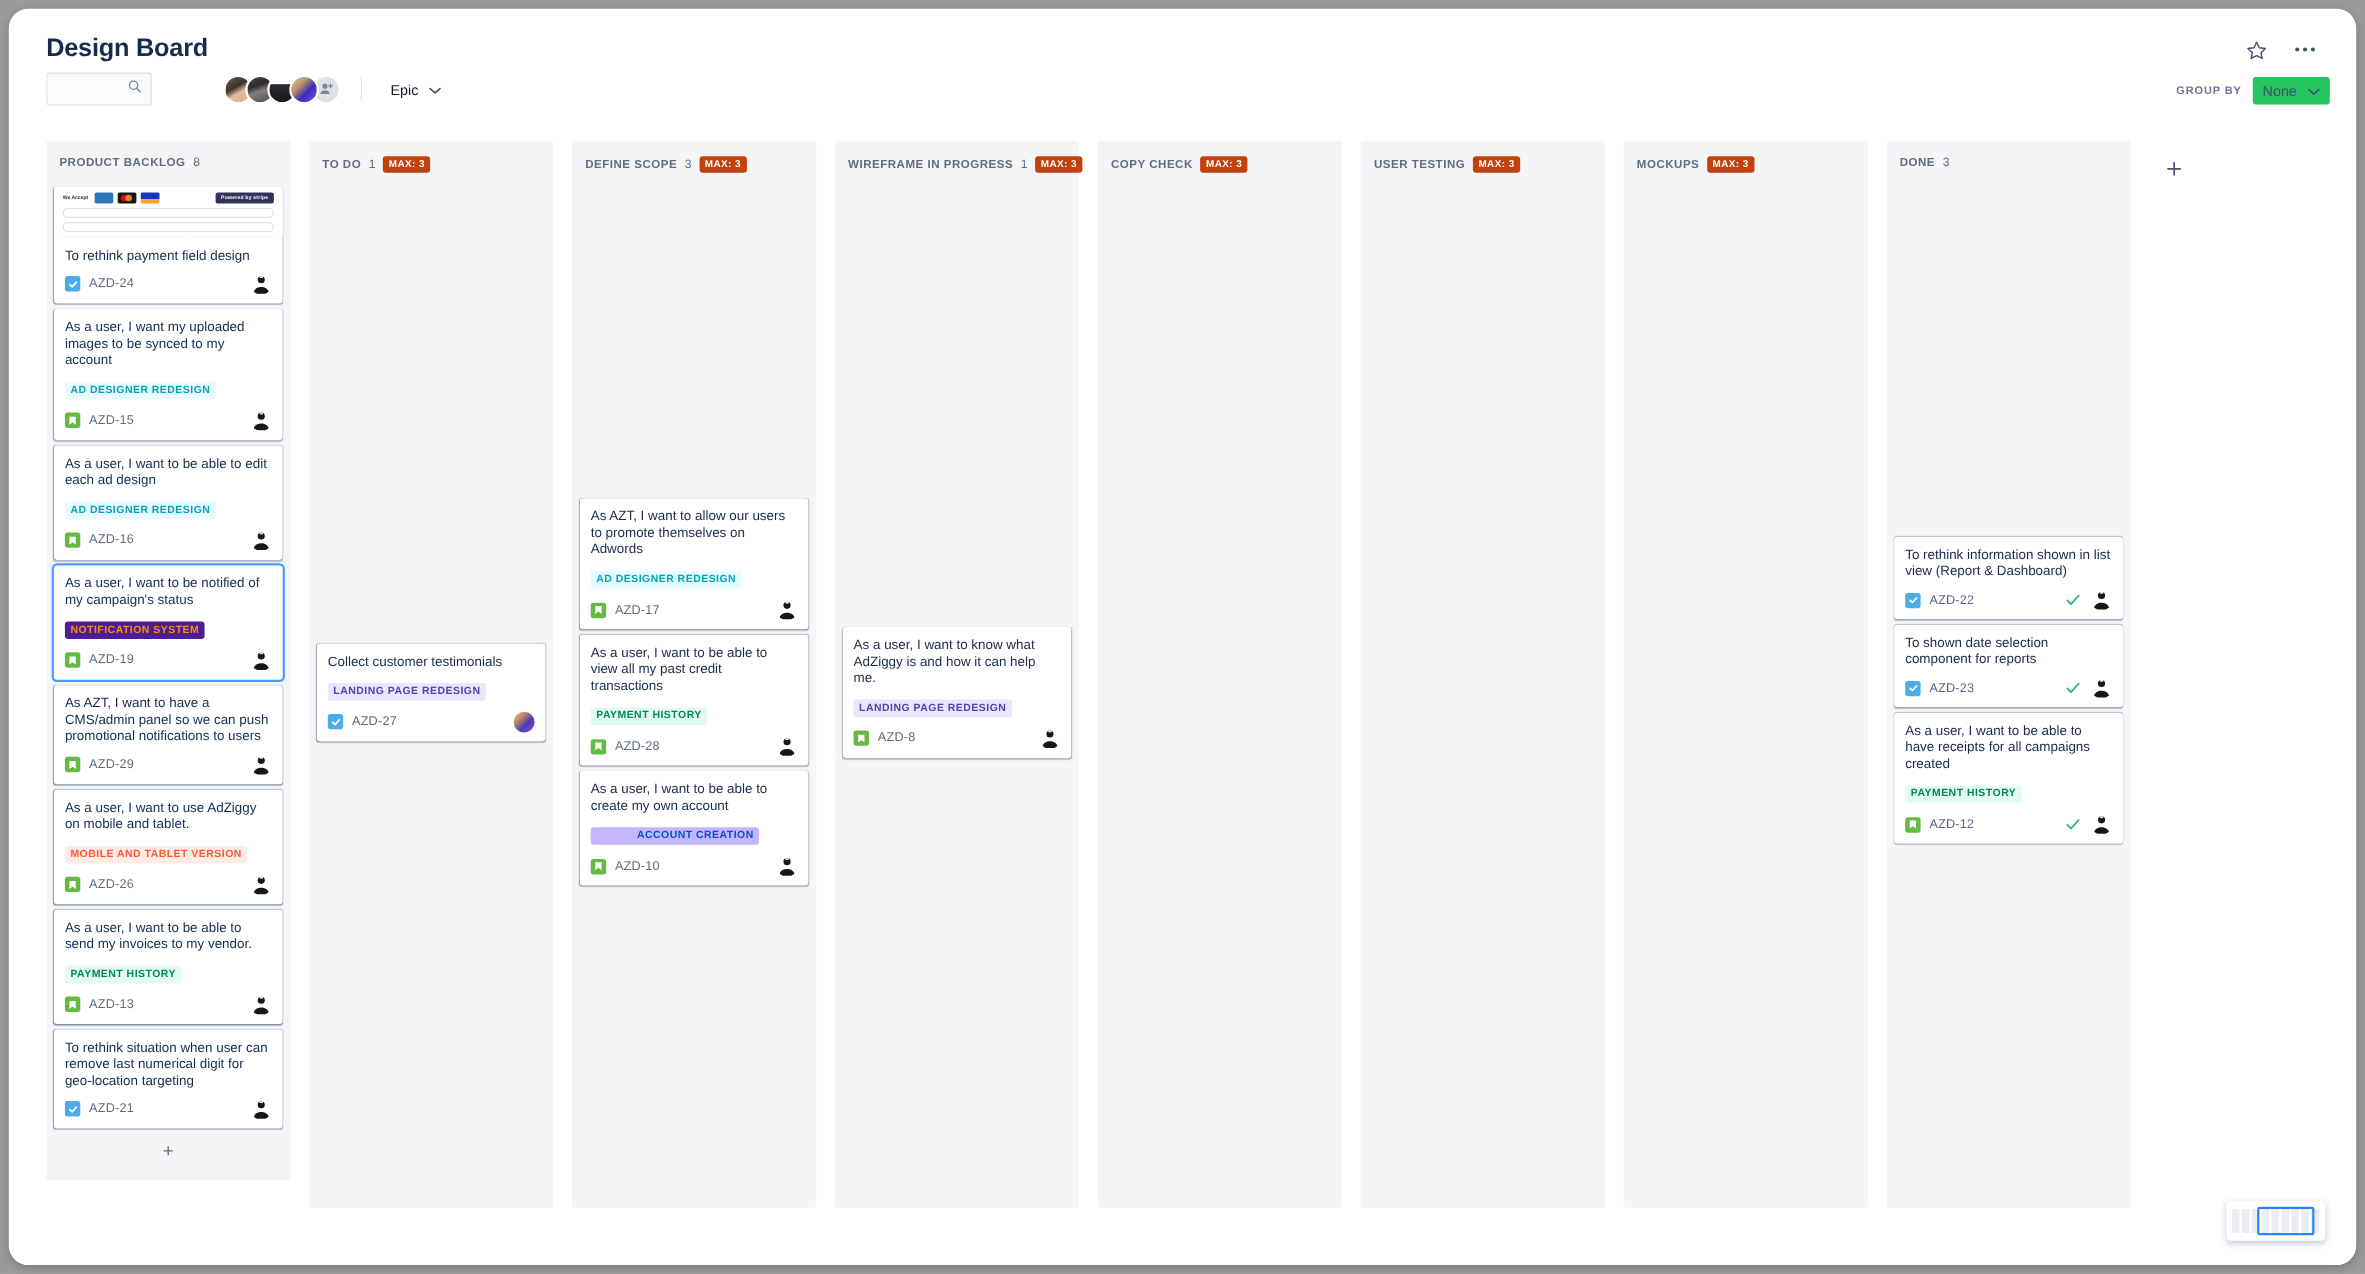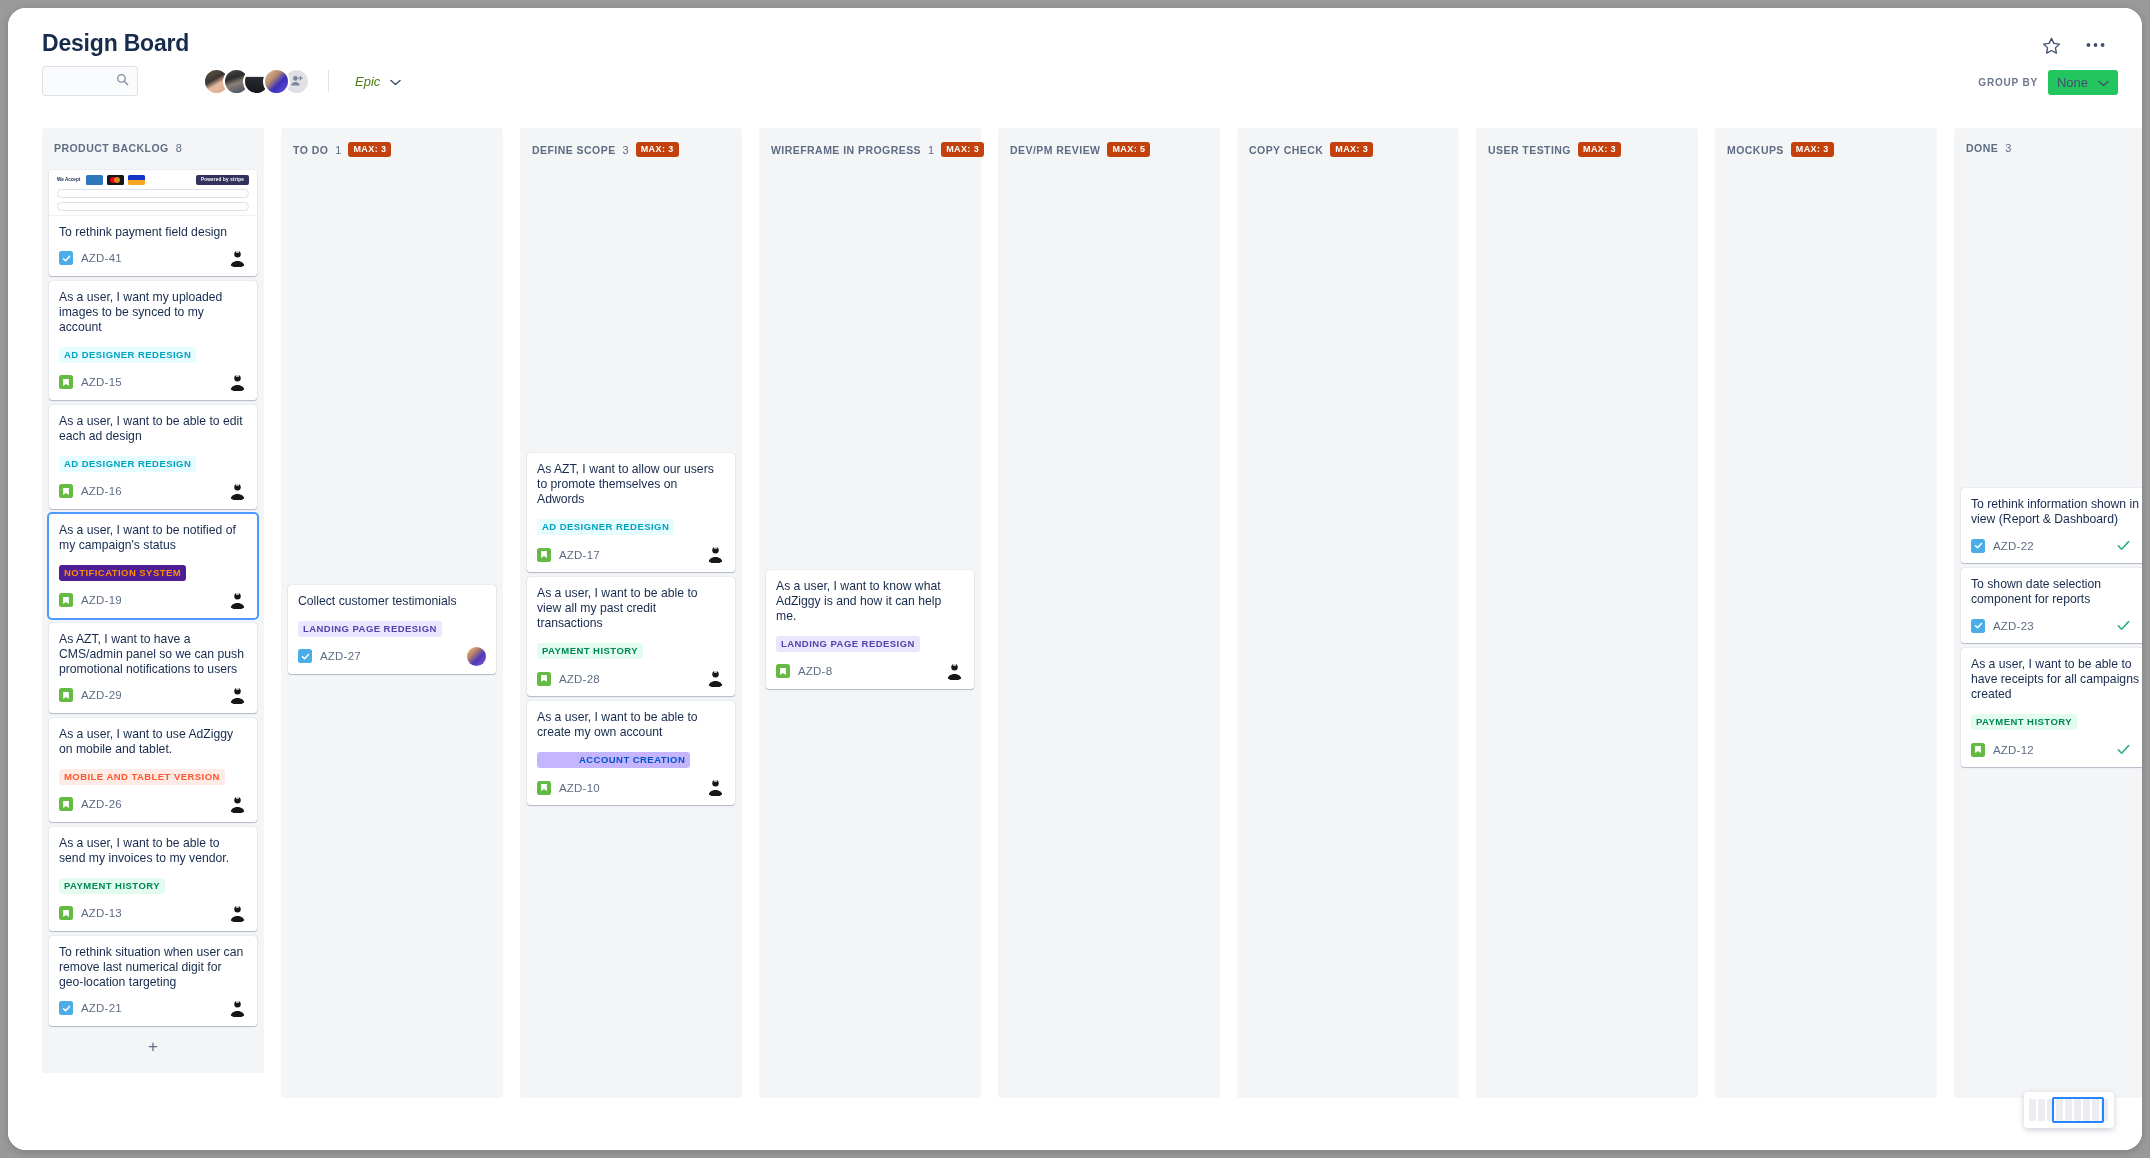--- a/index.html
+++ b/index.html
@@ -97,25 +97,24 @@
     color: #7a869a;
     cursor: pointer;
   }
   .toolbar-divider {
     width: 1px; height: 22px;
     background: #dfe1e6;
     margin: 0 18px;
   }
   .epic-select {
     display: flex; align-items: center; gap: 10px;
-    font-size: 13px; color: #4d7c0f;
+    font-size: 13px; color: #0f172a;
     padding: 5px 8px;
     border-radius: 3px;
     cursor: pointer;
-    font-style: italic;
   }
   .chev { color:#42526e; }
 
   .groupby {
     position: absolute;
     right: 24px; top: 62px;
     display: flex; align-items: center; gap: 10px;
   }
   .groupby-label {
     font-size: 10px;
@@ -434,21 +433,21 @@
                   <div class="cc-field small" title="Security Code"></div>
                 </div>
               </div>
               <div class="card-summary">To rethink payment field design</div>
               <div class="card-footer">
                 <span class="type-icon type-task">
                   <svg width="9" height="9" viewBox="0 0 12 12" fill="none" stroke="#fff" stroke-width="2" stroke-linecap="round" stroke-linejoin="round">
                     <polyline points="2,6.3 4.8,9 10,3.2"></polyline>
                   </svg>
                 </span>
-                <span class="card-key">AZD-41</span>
+                <span class="card-key">AZD-24</span>
                 <span class="card-spacer"></span>
                 <span class="card-assignee ">
                   <svg class="silhouette" width="19" height="19" viewBox="0 0 20 20">
                     <circle cx="10" cy="5.6" r="3.4" fill="#17171b"></circle>
                     <path d="M2.6 19c0-4.1 3.3-6.4 7.4-6.4s7.4 2.3 7.4 6.4z" fill="#17171b"></path>
                     <rect x="8.4" y="2.3" width="3.2" height="1.6" fill="#f0f0f0"></rect>
                   </svg>
                 </span>
               </div>
             </div>
@@ -666,27 +665,20 @@
                 <span class="card-spacer"></span>
                 <span class="card-assignee ">
                   <svg class="silhouette" width="19" height="19" viewBox="0 0 20 20">
                     <circle cx="10" cy="5.6" r="3.4" fill="#17171b"></circle>
                     <path d="M2.6 19c0-4.1 3.3-6.4 7.4-6.4s7.4 2.3 7.4 6.4z" fill="#17171b"></path>
                     <rect x="8.4" y="2.3" width="3.2" height="1.6" fill="#f0f0f0"></rect>
                   </svg>
                 </span>
               </div></div>
           </div>
-        </div>
-        <div class="column">
-          <div class="col-header">
-            <span class="col-name">DEV/PM REVIEW</span>
-            <span class="col-max">MAX: 5</span>
-          </div>
-          <div class="col-body"></div>
         </div>
         <div class="column">
           <div class="col-header">
             <span class="col-name">COPY CHECK</span>
             <span class="col-max">MAX: 3</span>
           </div>
           <div class="col-body"></div>
         </div>
         <div class="column">
           <div class="col-header">

